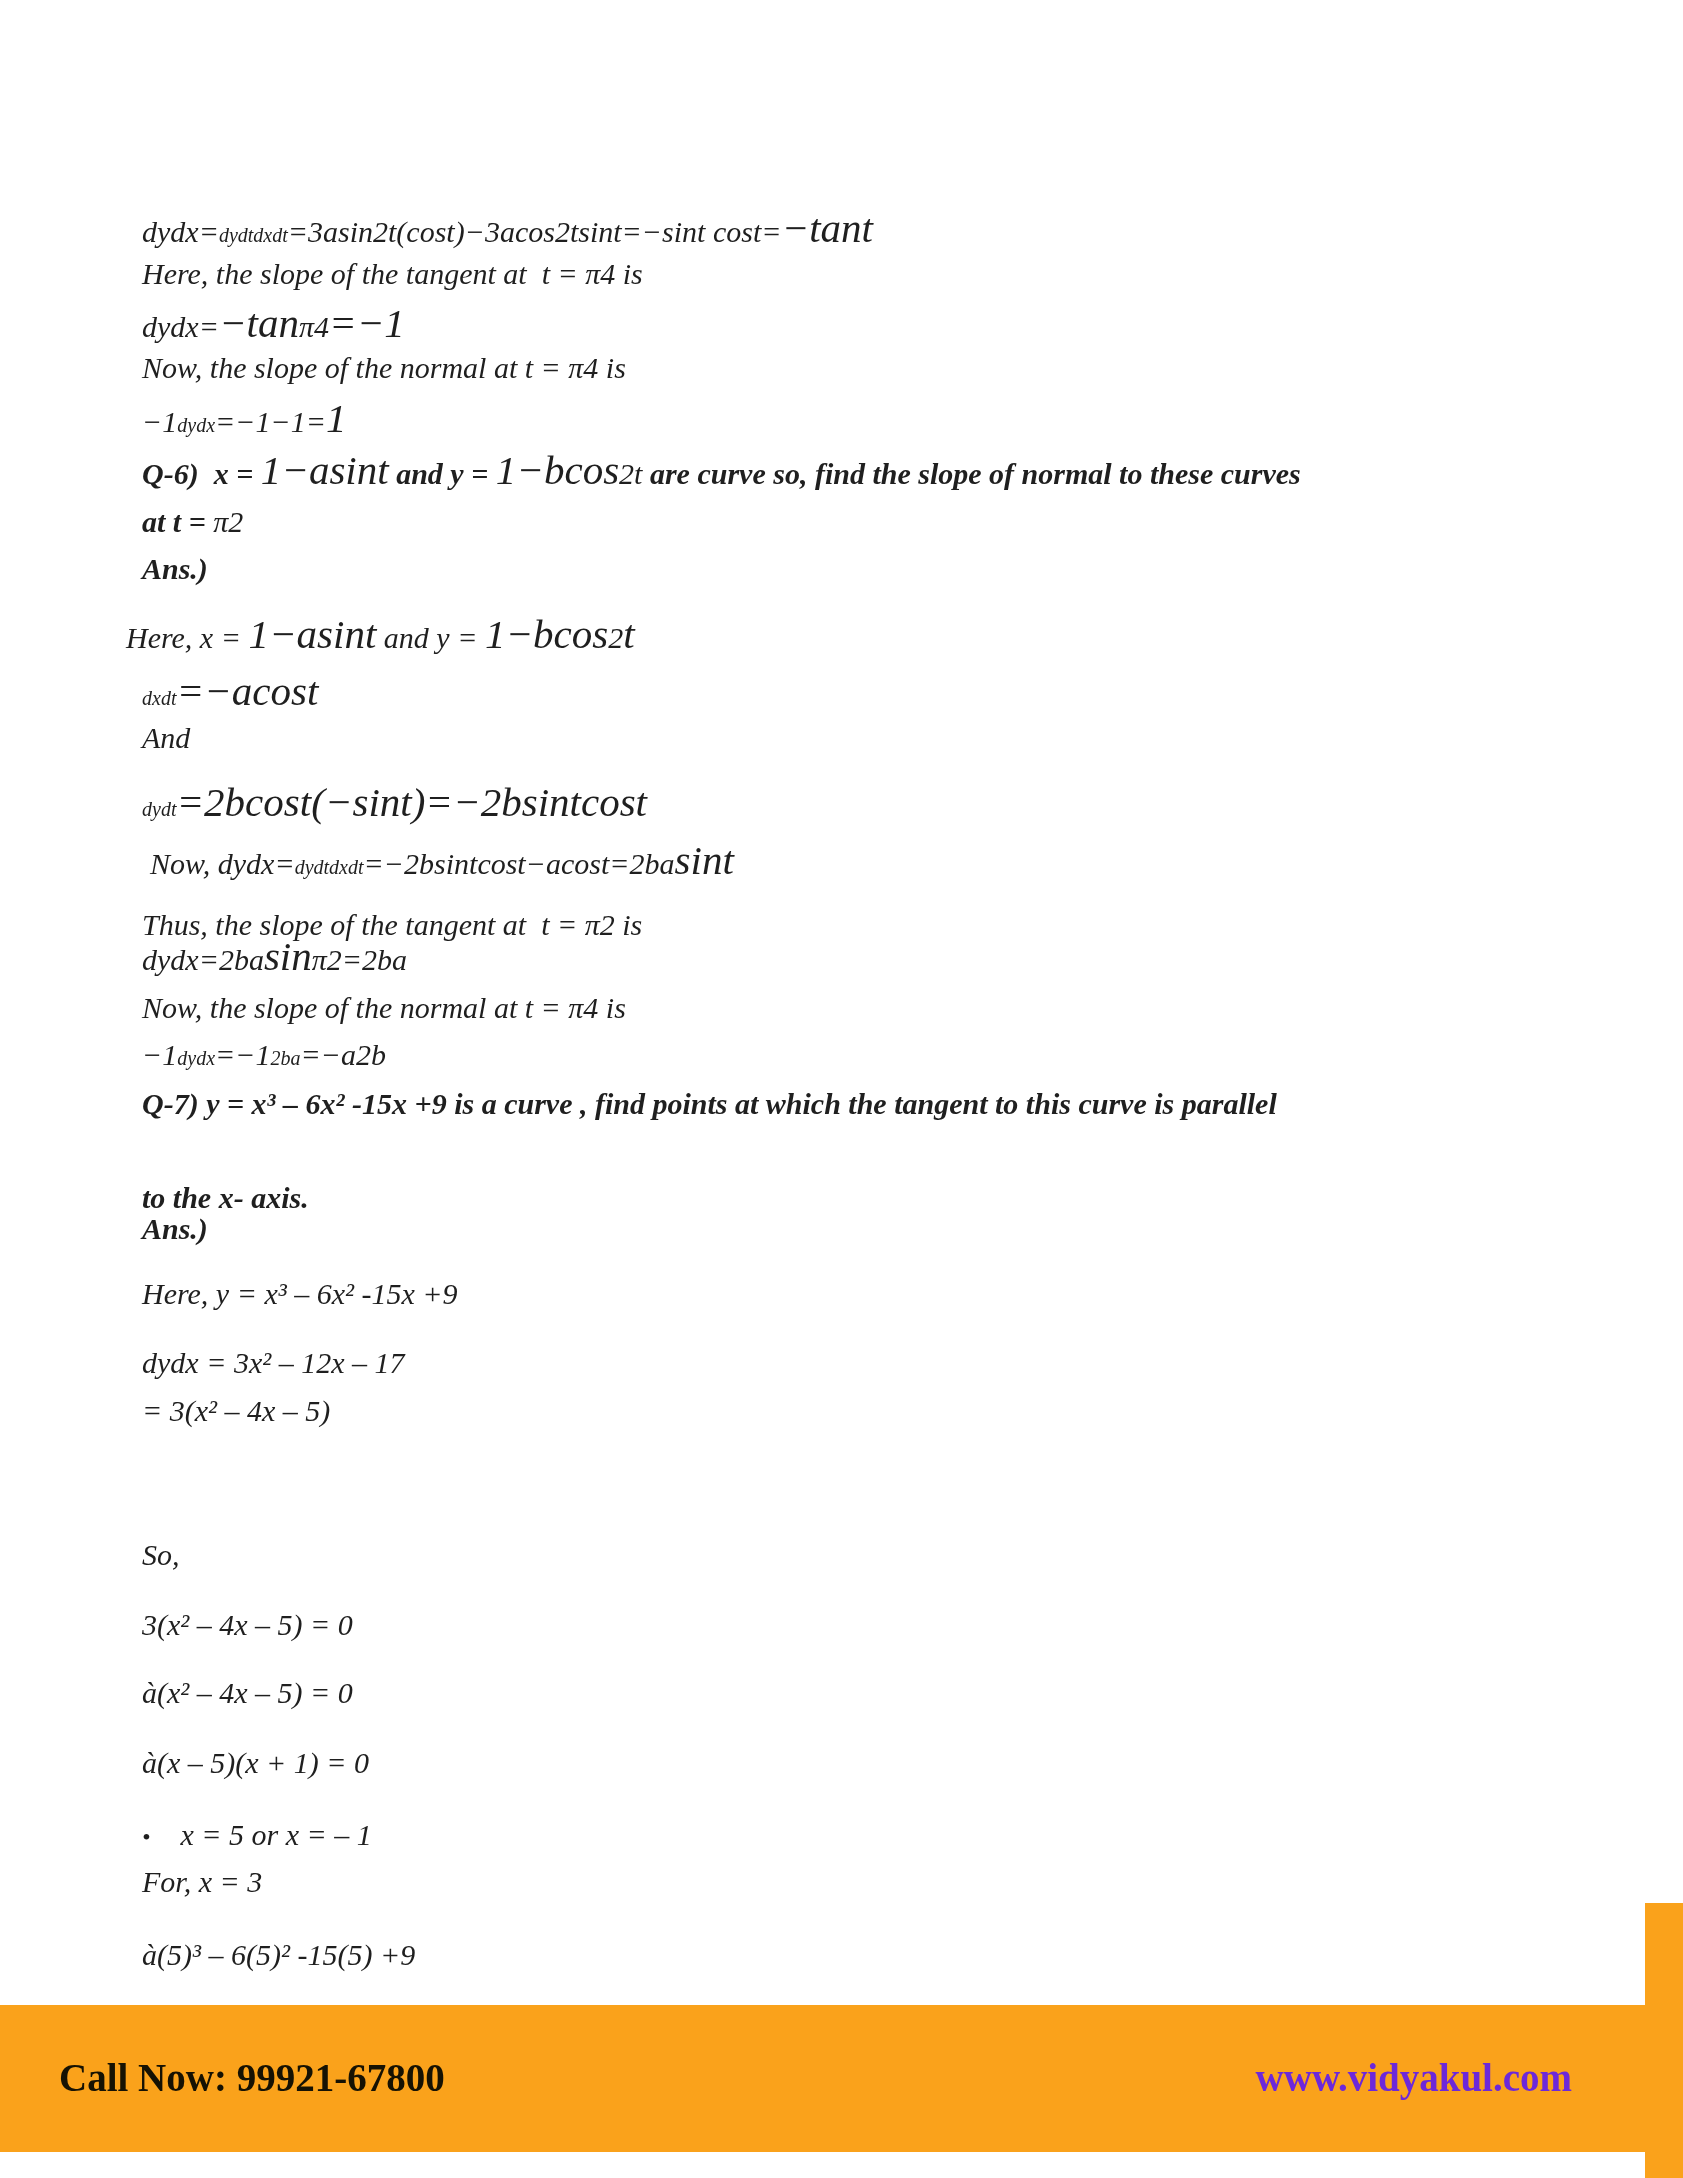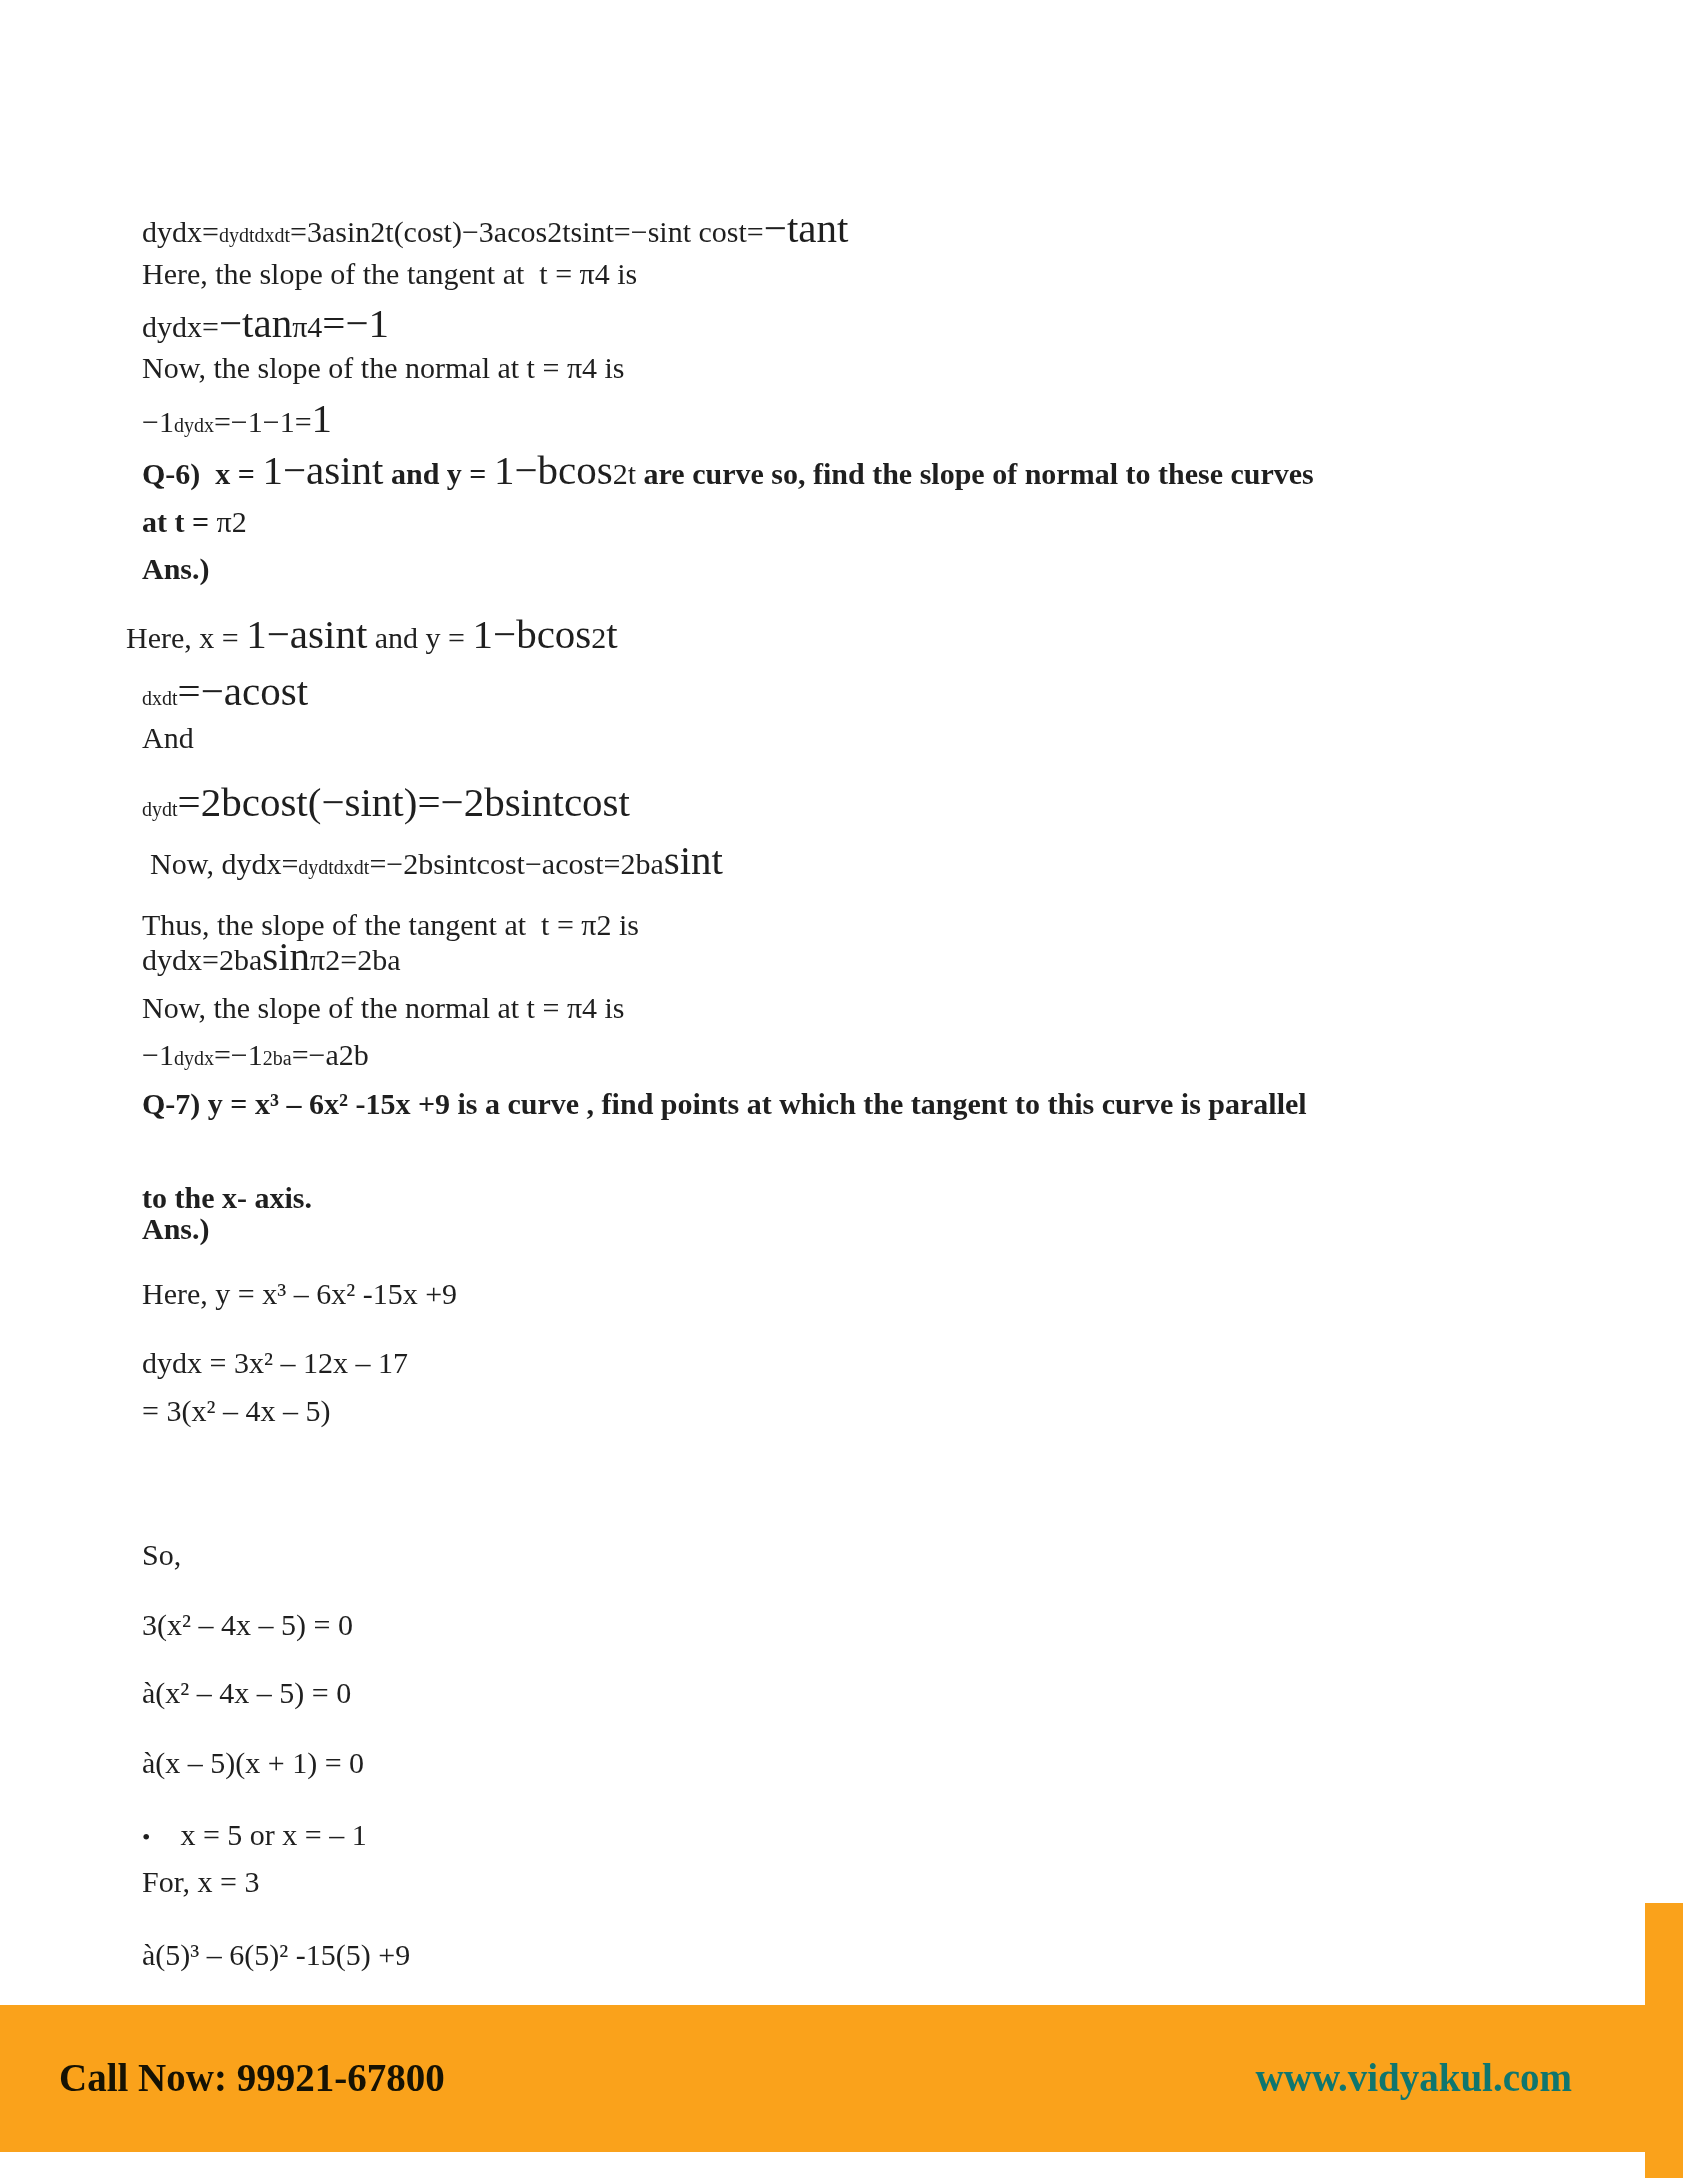--- a/index.html
+++ b/index.html
@@ -4,21 +4,21 @@
 <style>
   html, body { margin: 0; padding: 0; background: #e8e8e8; }
   .page {
     position: relative;
     width: 1683px;
     height: 2178px;
     background: #ffffff;
     overflow: hidden;
     font-family: "Liberation Serif", serif;
   }
-  .content { position: absolute; inset: 0; }
+  .content { position: absolute; inset: 0; font-style: italic; }
   .line {
     position: absolute;
     left: 142px;
     white-space: pre;
     color: #1f1f1f;
     line-height: 1;
   }
   .line span { vertical-align: baseline; }
   .n  { font-size: 30px; }
   .s  { font-size: 20px; }
@@ -75,15 +75,15 @@
       <div class="line" style="top: 1748px; left: 142px;"><span class="n">à(x – 5)(x + 1) = 0</span></div>
       <div class="line" style="top: 1820px; left: 142px;"><span class="bu">•</span><span class="n">x = 5 or x = – 1</span></div>
       <div class="line" style="top: 1867px; left: 142px;"><span class="n">For, x = 3</span></div>
       <div class="line" style="top: 1940px; left: 142px;"><span class="n">à(5)³ – 6(5)² -15(5) +9</span></div>
     </div>
 
   <div class="right-accent" style="left: 1645px; top: 1903px; width: 38px; height: 275px; background: rgb(250, 162, 27);"></div>
   <div class="footer-band" style="top: 2005px; height: 147px; background: rgb(250, 162, 27);"></div>
 
   <div class="footer-text" style="left: 59px; top: 2055px; color: rgb(22, 18, 3);">Call Now: 99921-67800</div>
-  <div class="footer-text" style="right: 111px; top: 2055px; color: #0f766e;">www.vidyakul.com</div>
+  <div class="footer-text" style="right: 111px; top: 2055px; color: #6d28d9;">www.vidyakul.com</div>
 </div>
 
 
 </body></html>

